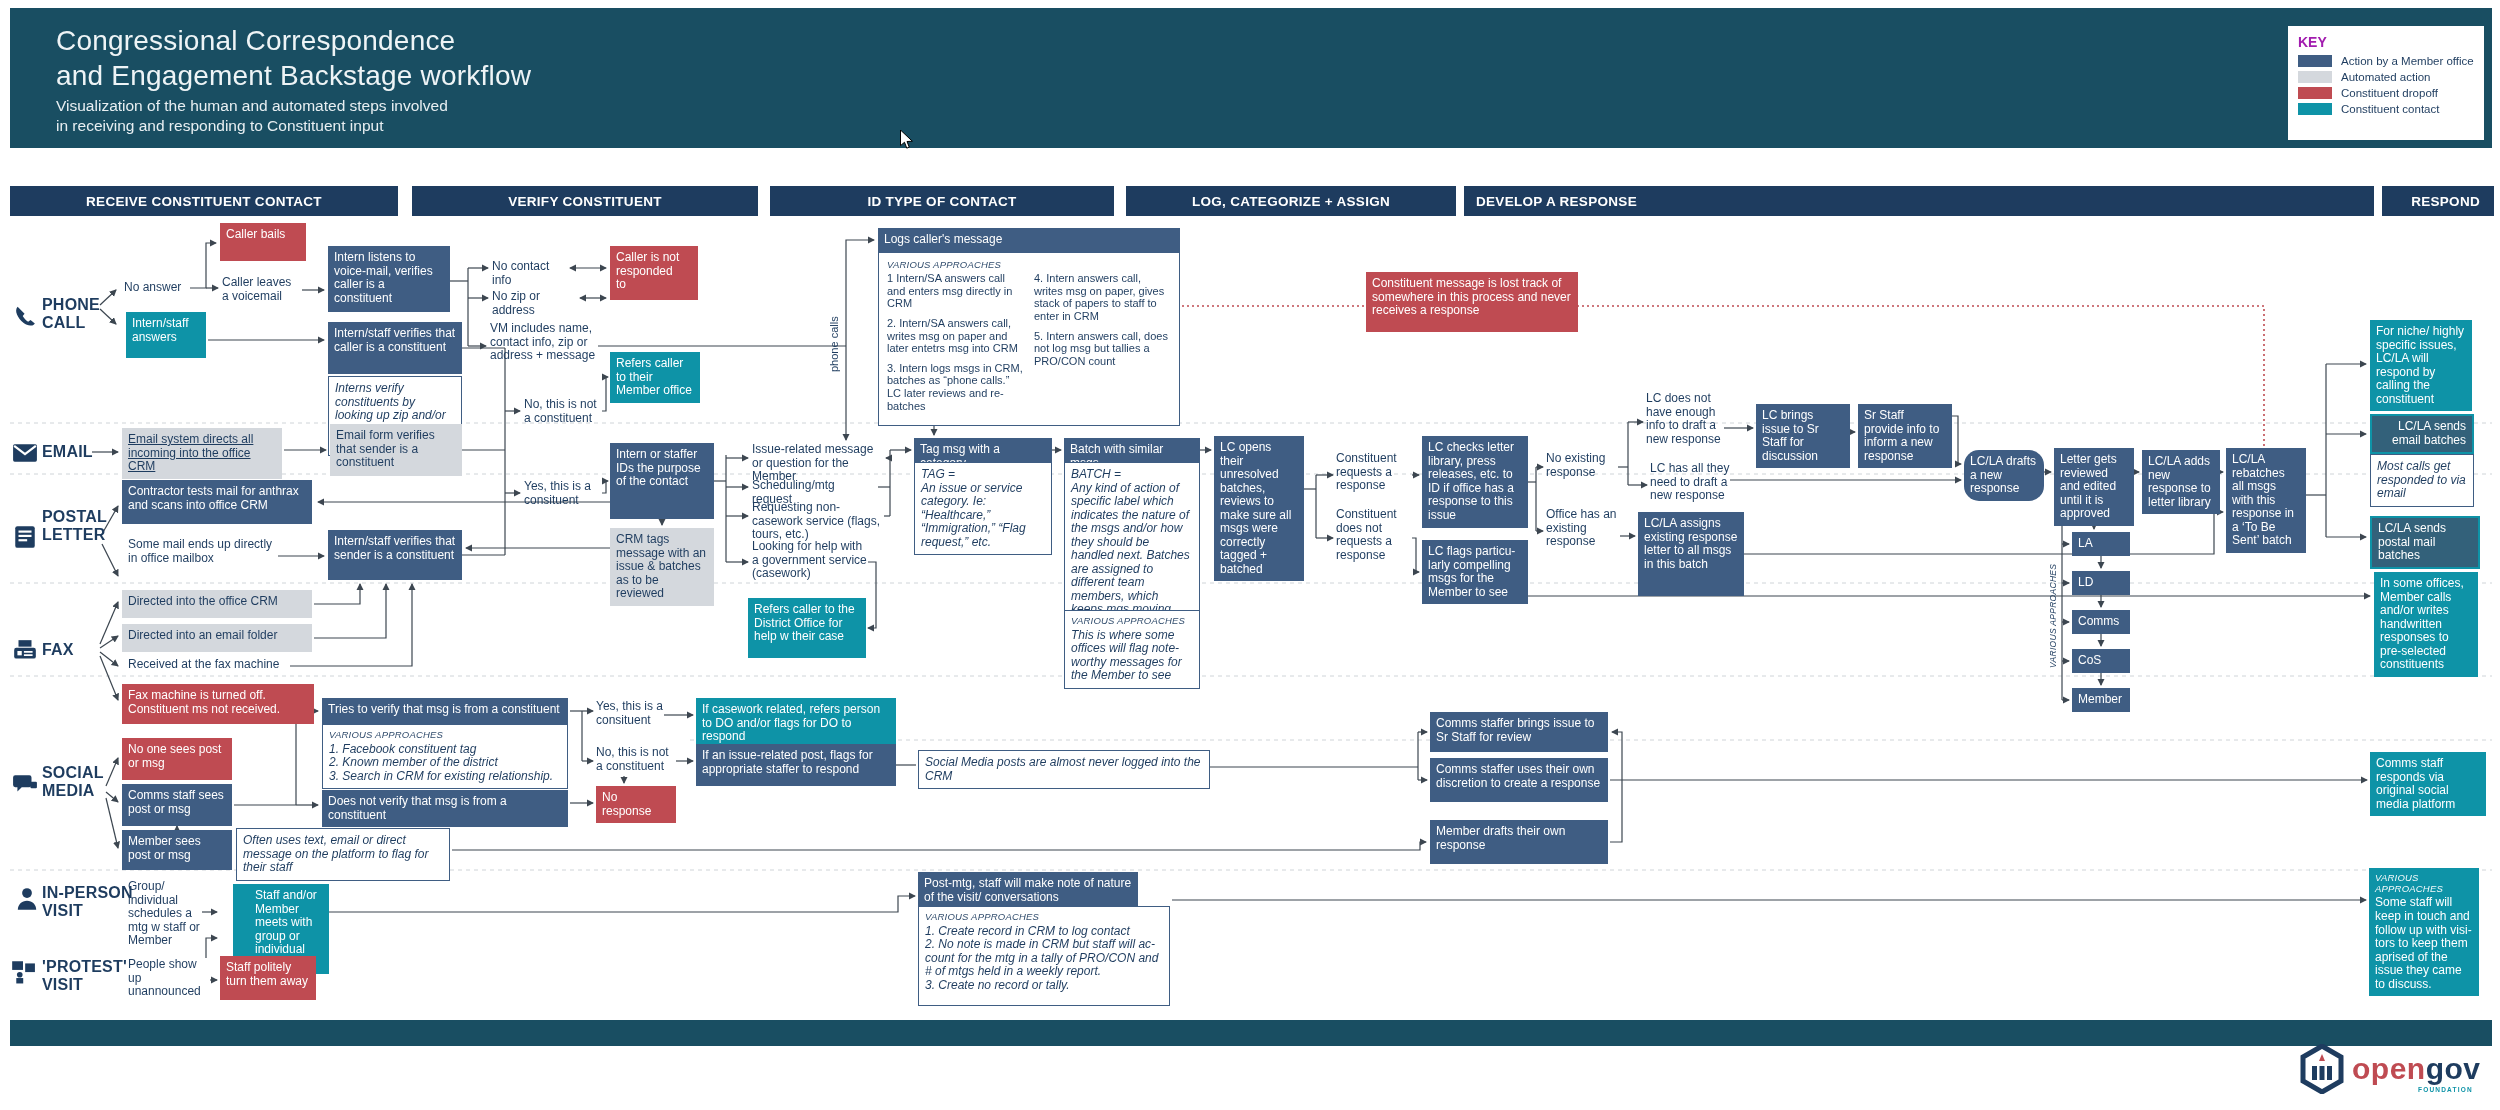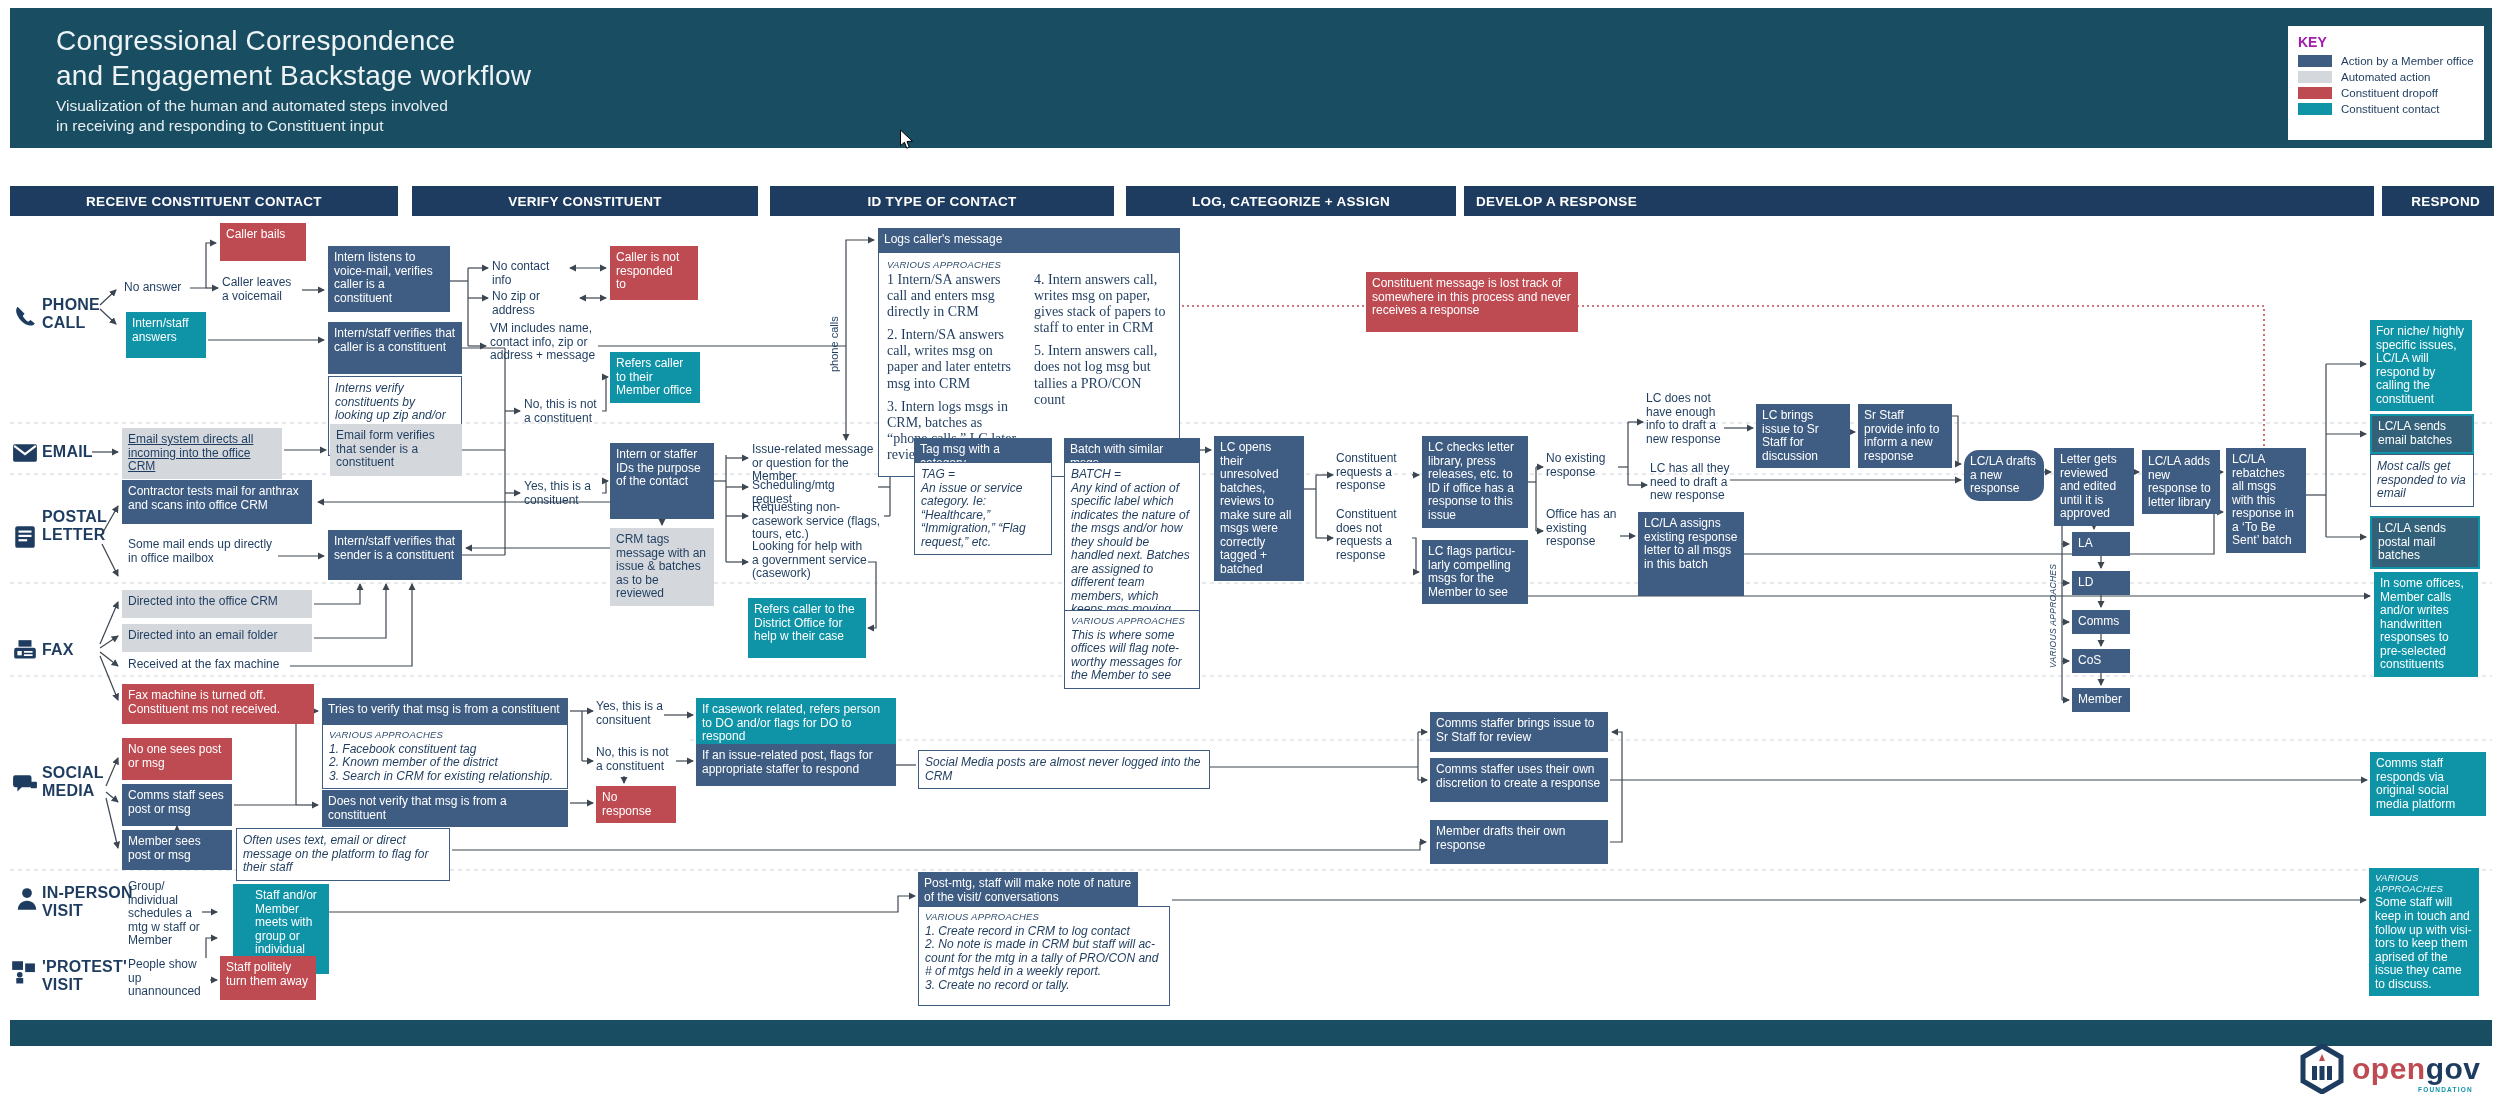--- a/index.html
+++ b/index.html
@@ -25,21 +25,21 @@
   .k-contact{background:#0e93a7;color:#fff;padding:5px 6px;}
   .k-contact_dark{background:#33617a;color:#fff;border:2px solid #0e93a7;padding:4px 6px;}
   .k-dropoff{background:#bf4b52;color:#fff;padding:5px 6px;}
   .k-auto{background:#d4d8dd;color:#1e3c5f;padding:5px 6px;}
   .k-plain{color:#1e3c5f;padding:0;}
   .k-note{background:#fff;border:1px solid #3f5d83;color:#1e3c5f;font-style:italic;padding:5px 6px;}
   .nlabel{font-style:italic;font-size:9.5px;letter-spacing:.2px;margin-bottom:2px;opacity:.95;}
   .logbody{background:#fff;border:1px solid #3f5d83;color:#1e3c5f;padding:6px 8px;}
   .logcols{display:flex;gap:10px;}
   .logcol{flex:1;}
-  .logitem{margin-bottom:7px;white-space:pre-line;font-size:14px;line-height:1.15;font-family:Liberation Serif, serif;}
+  .logitem{margin-bottom:7px;white-space:pre-line;font-size:11px;line-height:1.15;}
   
   .rowlab{color:#1e3c5f;font-weight:bold;font-size:16px;line-height:1.15;white-space:pre-line;letter-spacing:.2px;}
   .rowicon svg{display:block;}
   .vtext{color:#1e3c5f;font-size:11px;transform:rotate(-90deg);transform-origin:0 0;white-space:nowrap;}
   .vtext.small{font-size:8.5px;font-style:italic;letter-spacing:.3px;}
   
   .logoword{font-weight:bold;font-size:30px;letter-spacing:.5px;}
   .logo-open{color:#bf4b52;}
   .logo-gov{color:#1e3c5f;}
   .logo-found{color:#0e93a7;font-size:6.5px;font-weight:bold;letter-spacing:1.2px;}
@@ -341,21 +341,21 @@
       <div class="node k-member abs" style="left: 1964px; top: 450px; width: 80px; min-height: 46px; border-radius: 15px;"><div>LC/LA drafts a new response</div></div>
       <div class="node k-member abs" style="left: 2054px; top: 448px; width: 80px; min-height: 68px;"><div>Letter gets reviewed and edited until it is approved</div></div>
       <div class="node k-member abs" style="left: 2072px; top: 532px; width: 58px; min-height: 24px;"><div>LA</div></div>
       <div class="node k-member abs" style="left: 2072px; top: 571px; width: 58px; min-height: 24px;"><div>LD</div></div>
       <div class="node k-member abs" style="left: 2072px; top: 610px; width: 58px; min-height: 24px;"><div>Comms</div></div>
       <div class="node k-member abs" style="left: 2072px; top: 649px; width: 58px; min-height: 24px;"><div>CoS</div></div>
       <div class="node k-member abs" style="left: 2072px; top: 688px; width: 58px; min-height: 24px;"><div>Member</div></div>
       <div class="node k-member abs" style="left: 2142px; top: 450px; width: 78px; min-height: 56px;"><div>LC/LA adds new response to letter library</div></div>
       <div class="node k-member abs" style="left: 2226px; top: 448px; width: 80px; min-height: 94px;"><div>LC/LA rebatches all msgs with this response in a ‘To Be Sent’ batch</div></div>
       <div class="node k-contact abs" style="left: 2370px; top: 320px; width: 102px; min-height: 88px;"><div>For niche/ highly specific issues, LC/LA will respond by calling the constituent</div></div>
-      <div class="node k-contact_dark abs" style="left: 2370px; top: 414px; width: 104px; min-height: 40px;"><div>LC/LA sends email batches</div></div>
+      <div class="node k-contact_dark abs" style="left: 2370px; top: 414px; width: 104px; min-height: 40px; text-align: right;"><div>LC/LA sends email batches</div></div>
       <div class="node k-note abs" style="left: 2370px; top: 454px; width: 104px; min-height: 44px;"><div>Most calls get responded to via email</div></div>
       <div class="node k-contact_dark abs" style="left: 2370px; top: 516px; width: 110px; min-height: 42px;"><div>LC/LA sends postal mail batches</div></div>
       <div class="node k-contact abs" style="left: 2374px; top: 572px; width: 104px; min-height: 102px;"><div>In some offices, Member calls and/or writes handwritten responses to pre-selected constituents</div></div>
       <div class="node k-contact abs" style="left: 2370px; top: 752px; width: 116px; min-height: 64px;"><div>Comms staff responds via original social media platform</div></div>
       <div class="node k-contact abs" style="left: 2369px; top: 868px; width: 110px; min-height: 128px;"><div class="nlabel">VARIOUS APPROACHES</div><div>Some staff will keep in touch and follow up with visi-tors to keep them aprised of the issue they came to discuss.</div></div>
       <div class="node k-auto abs" style="left: 122px; top: 428px; width: 160px; min-height: 44px; text-decoration: underline;"><div>Email system directs all incoming into the office CRM</div></div>
       <div class="node k-auto abs" style="left: 330px; top: 424px; width: 132px; min-height: 52px;"><div>Email form verifies that sender is a constituent</div></div>
       <div class="node k-member abs" style="left: 122px; top: 480px; width: 190px; min-height: 44px;"><div>Contractor tests mail for anthrax and scans into office CRM</div></div>
       <div class="node k-plain abs" style="left: 128px; top: 538px; width: 148px; min-height: 32px;"><div>Some mail ends up directly in office mailbox</div></div>
       <div class="node k-member abs" style="left: 328px; top: 530px; width: 134px; min-height: 50px;"><div>Intern/staff verifies that sender is a constituent</div></div>

